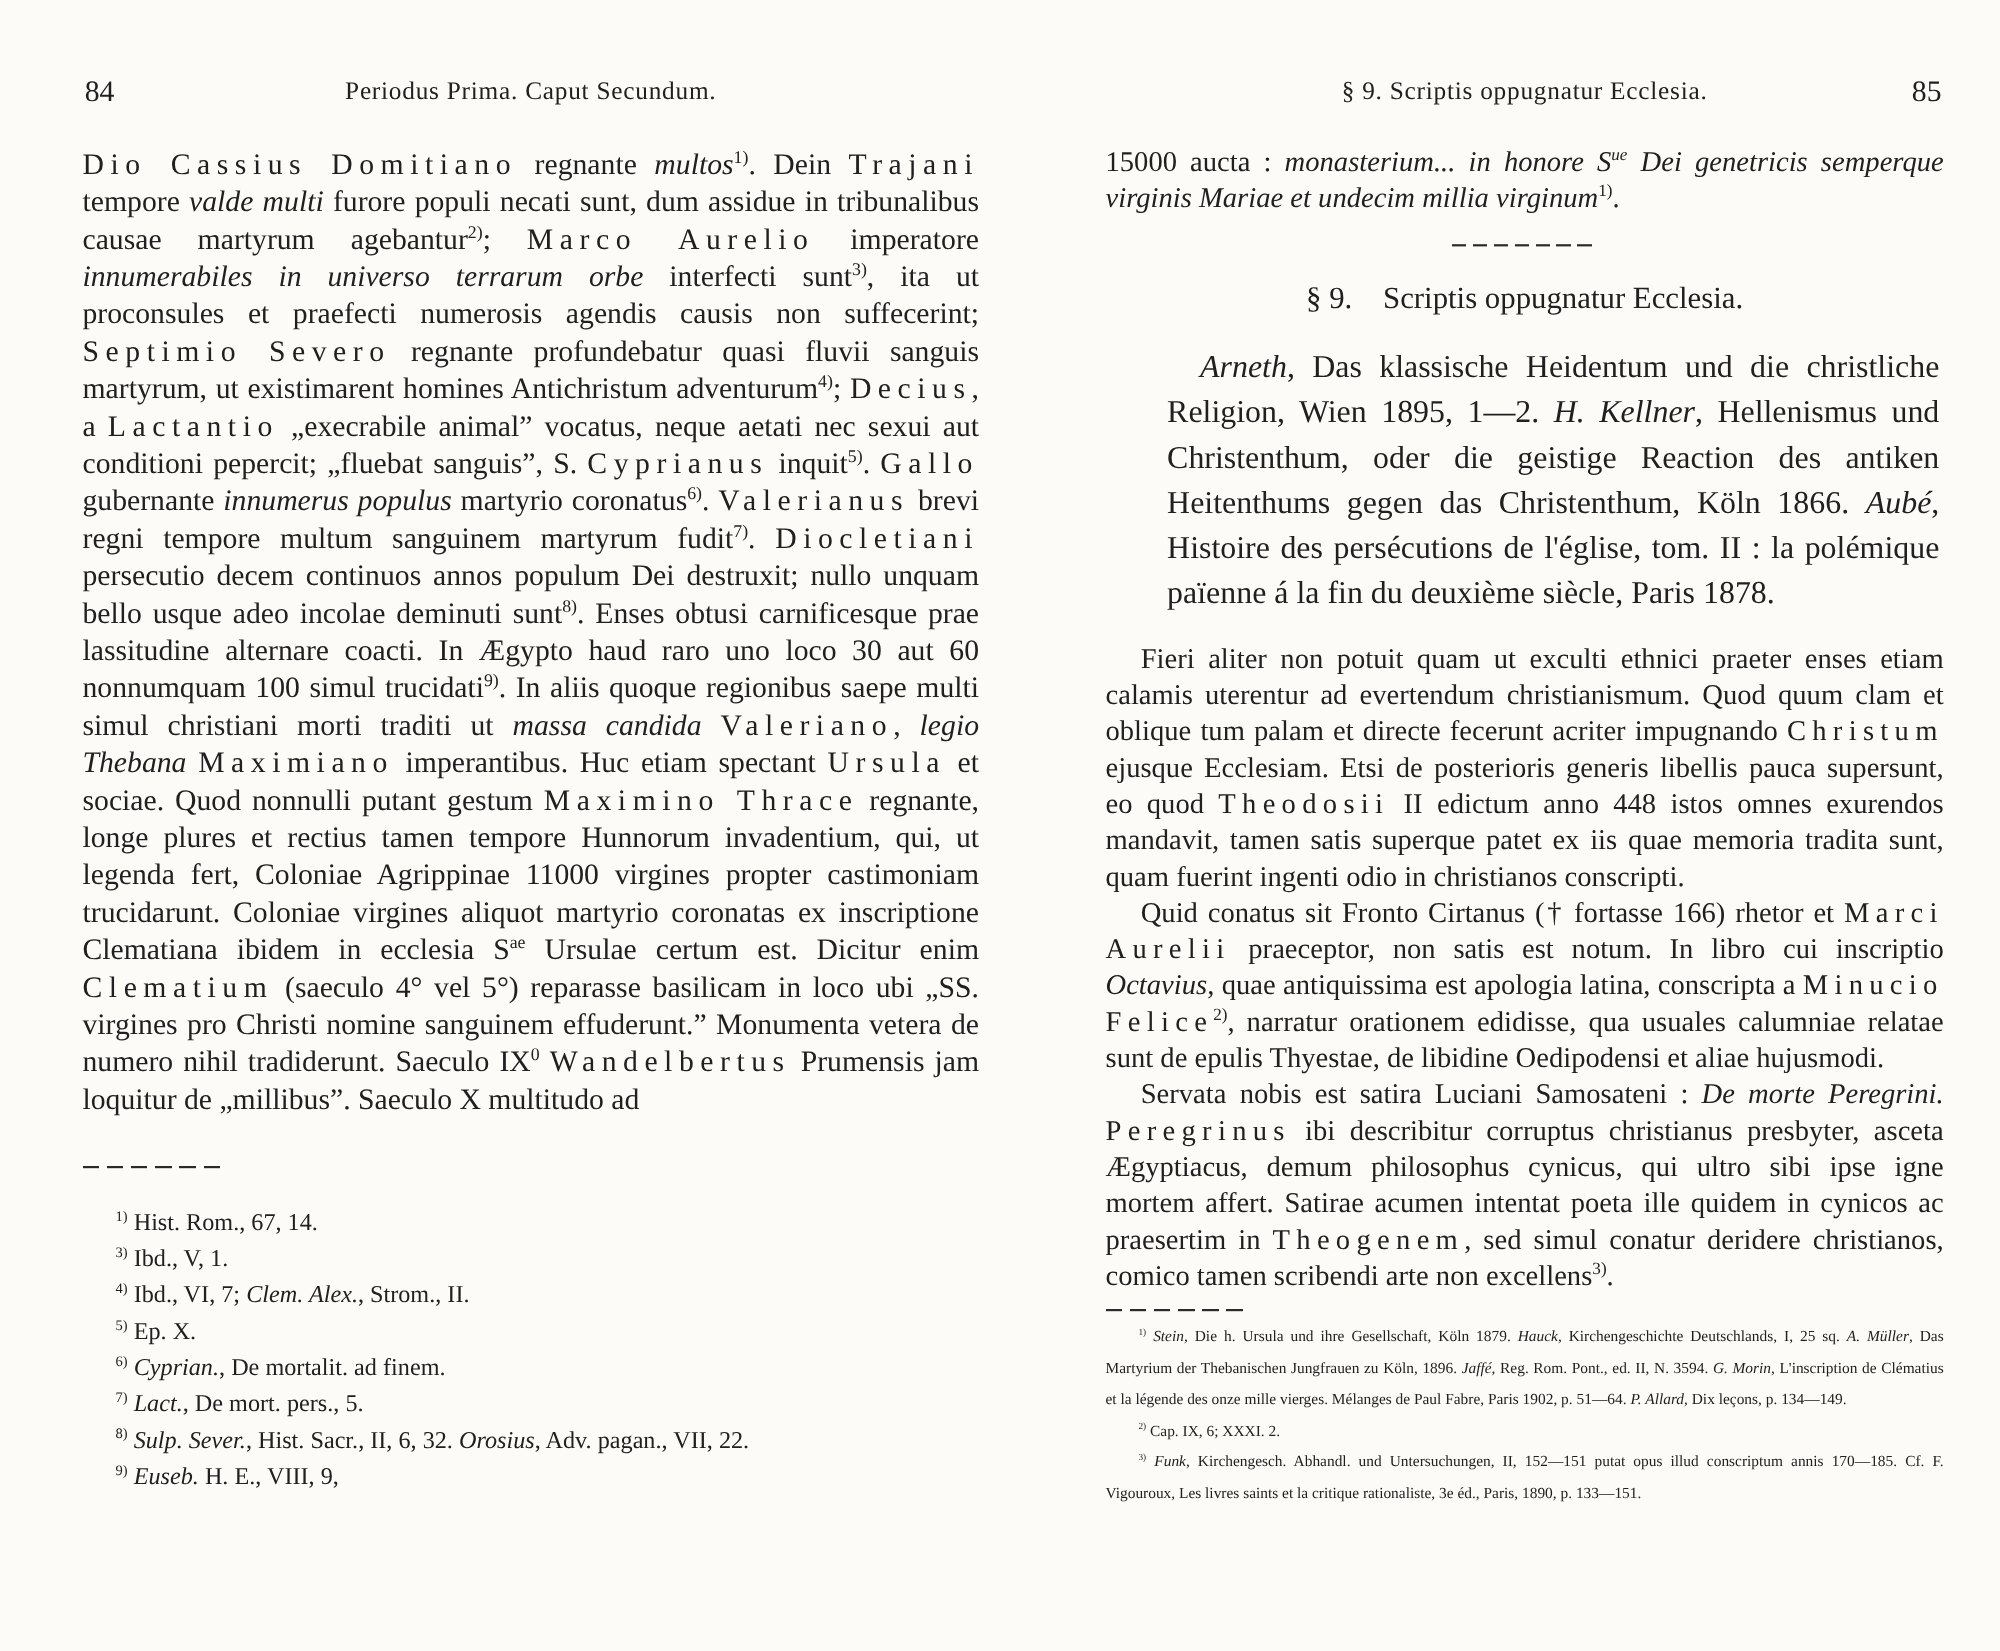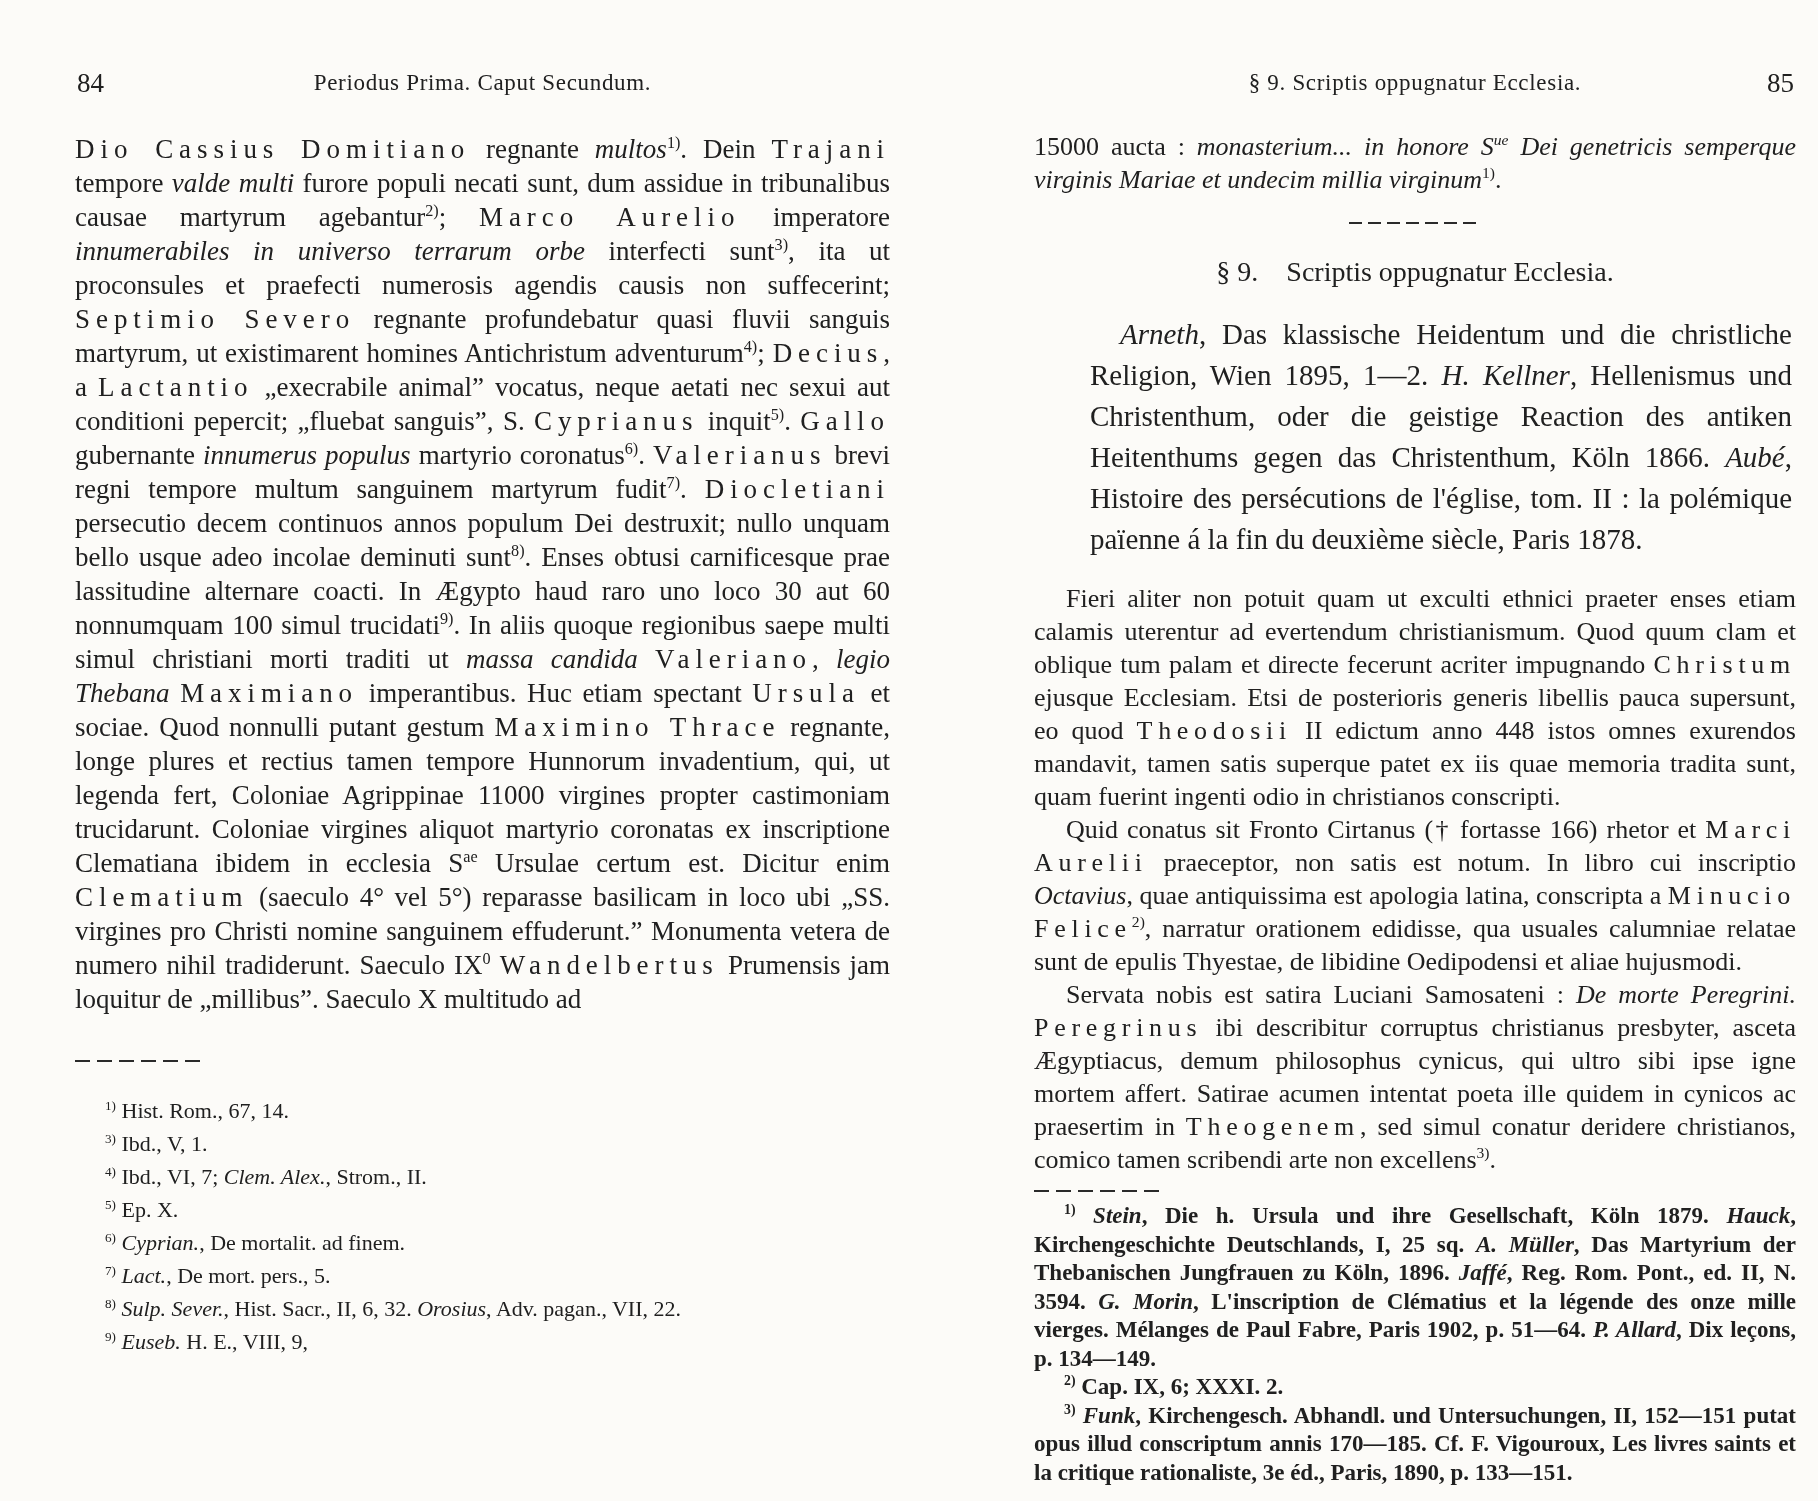--- a/index.html
+++ b/index.html
@@ -5,21 +5,21 @@
   * { margin:0; padding:0; box-sizing:border-box; }
   html,body { width:1818px; height:1501px; }
   body { background:#fcfbf8; overflow:hidden; }
   .spread {
     position:relative; width:1818px; height:1501px;
     background:#fcfbf8; color:#202020;
     font-family:"Liberation Serif","DejaVu Serif",serif;
   }
   .page { position:absolute; top:0; }
   .page-left  { left:75px;  width:815px; }
-  .page-right { left:1034px; width:762px; }
+  .page-right { left:1005px; width:762px; }
 
   .pagehead { position:relative; margin-top:70px; height:34px; text-align:center; font-size:23px; }
   .pagenum { position:absolute; top:-2px; font-size:27px; }
   .pagenum-left  { left:2px; }
   .pagenum-right { right:2px; }
   .running { letter-spacing:0.03em;text-align:right; }
 
   .body-par { margin-top:28px; font-size:27px; line-height:34px; text-align:justify; }
   .page-right .body-par { font-size:26px; line-height:33px; }
   .body-par.indent { margin-top:0; text-indent:32px; }
@@ -43,21 +43,21 @@
 
   .fnsep {
     height:2px;
     background:repeating-linear-gradient(90deg,#2a2a2a 0 15px,transparent 15px 22px);
   }
   .fnsep-left  { width:128px; margin-top:44px; }
   .fnsep-right { width:126px; margin-top:14px; }
 
   .footnotes { margin-top:32px; font-size:22px; line-height:33px; }
   .footnotes .fn { text-indent:30px; }
-  .footnotes-right { margin-top:10px; font-size:23px; line-height:28.5px; text-align:justify;font-weight:bold; }
+  .footnotes-right { margin-top:10px; font-size:14px; line-height:28.5px; text-align:justify; }
 </style>
 </head>
 <body>
 
 <div class="spread">
 
   <section class="page page-left">
     <header class="pagehead">
       <span class="pagenum pagenum-left">84</span>
       <span class="running">Periodus Prima. Caput Secundum.</span>

